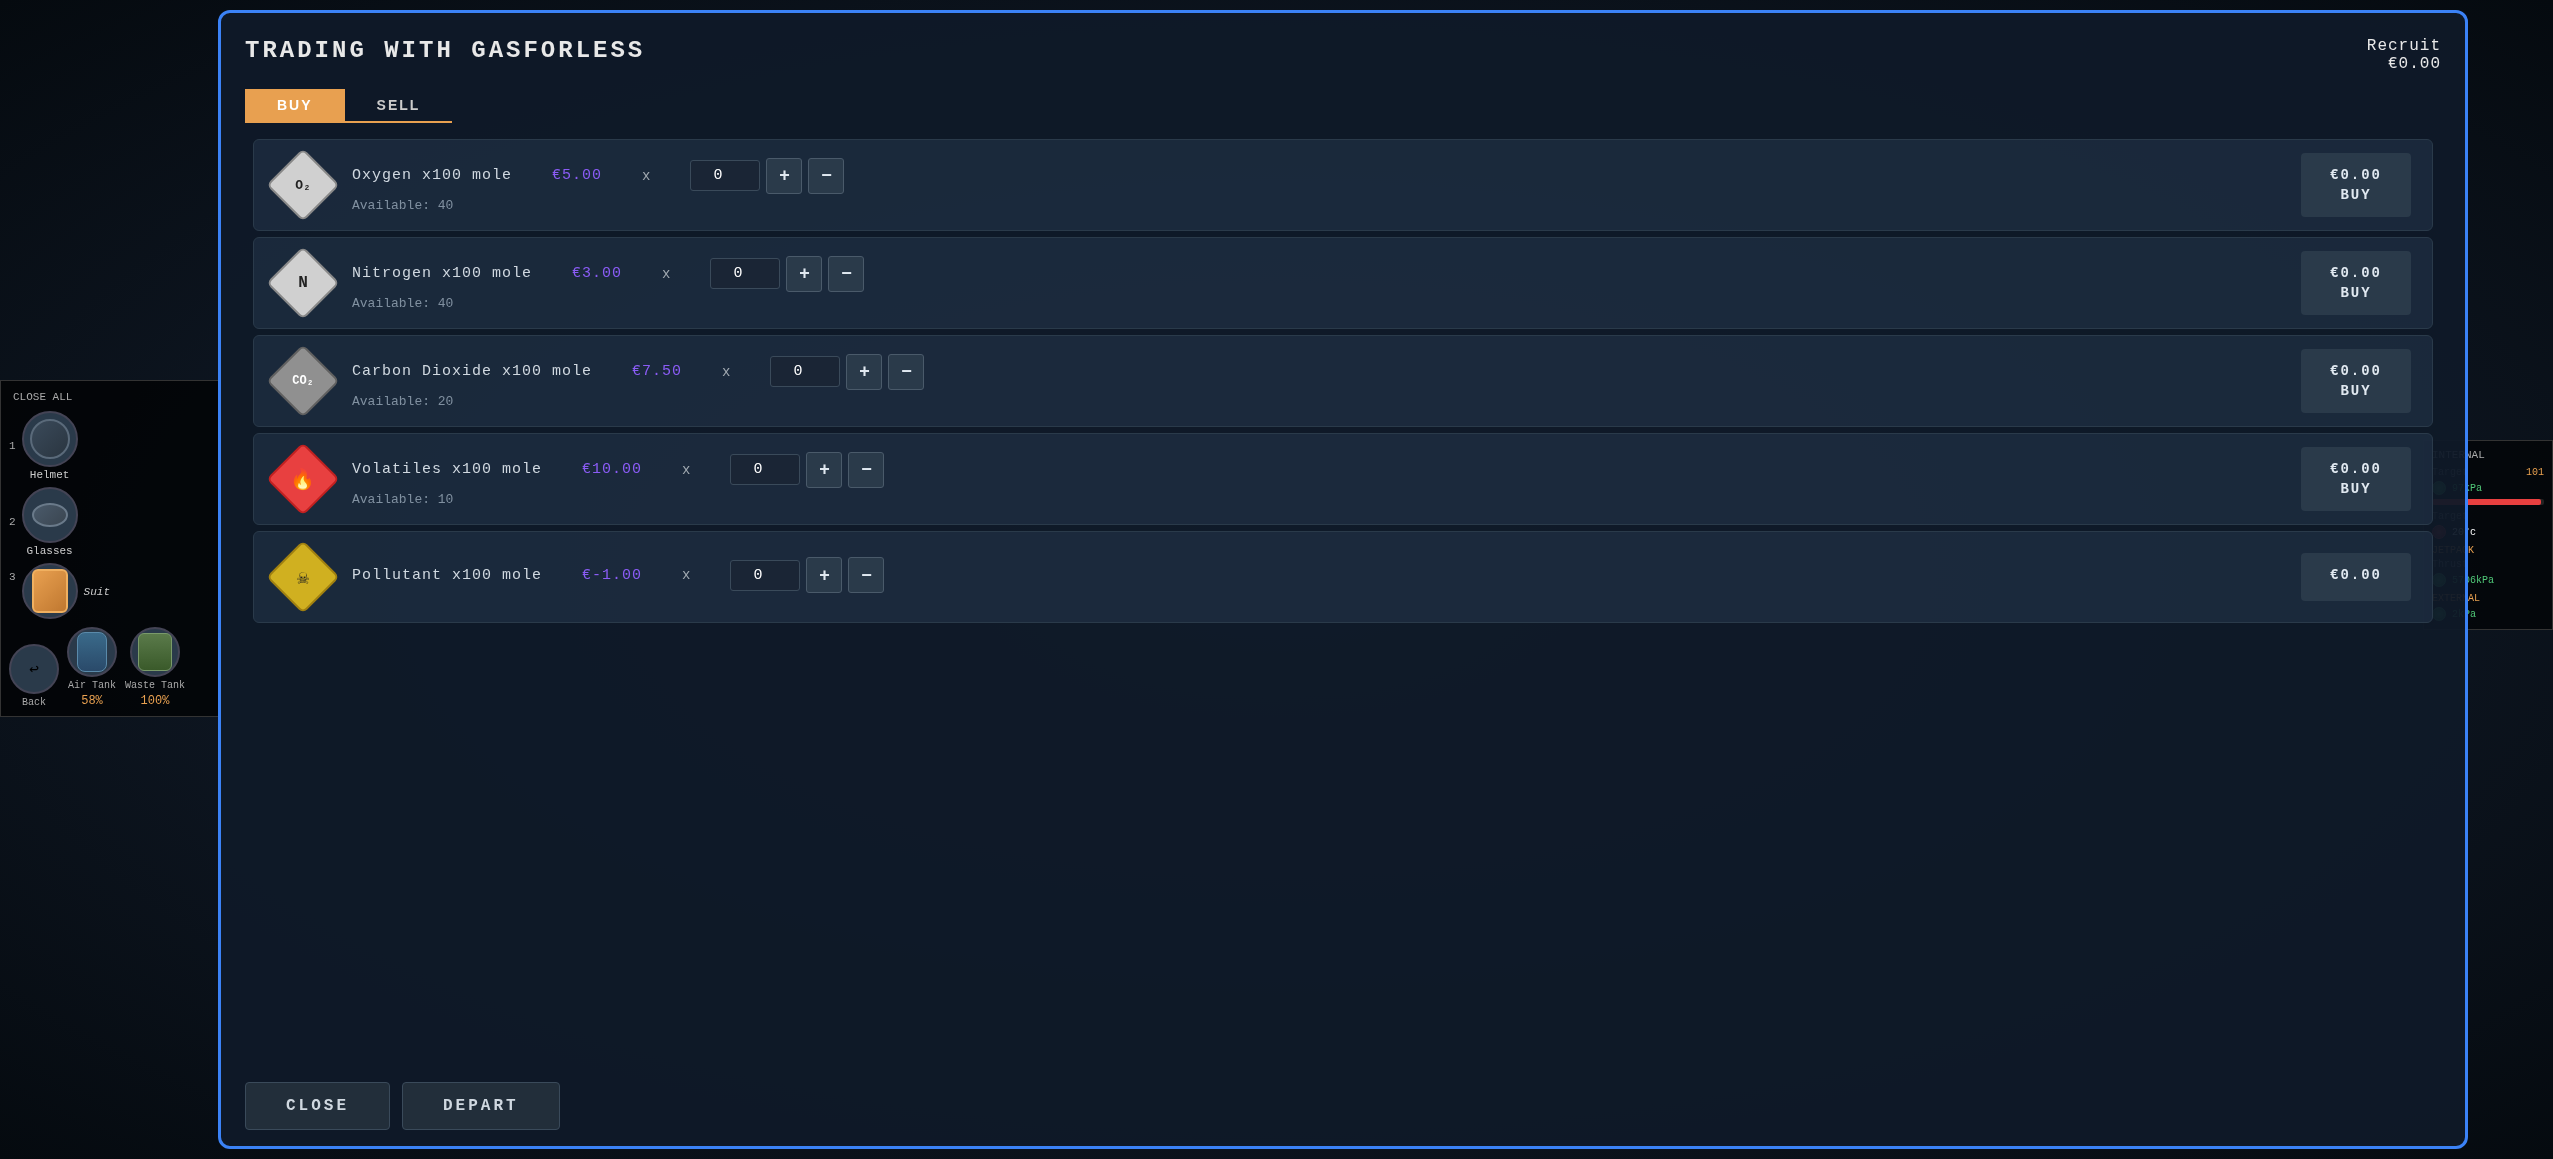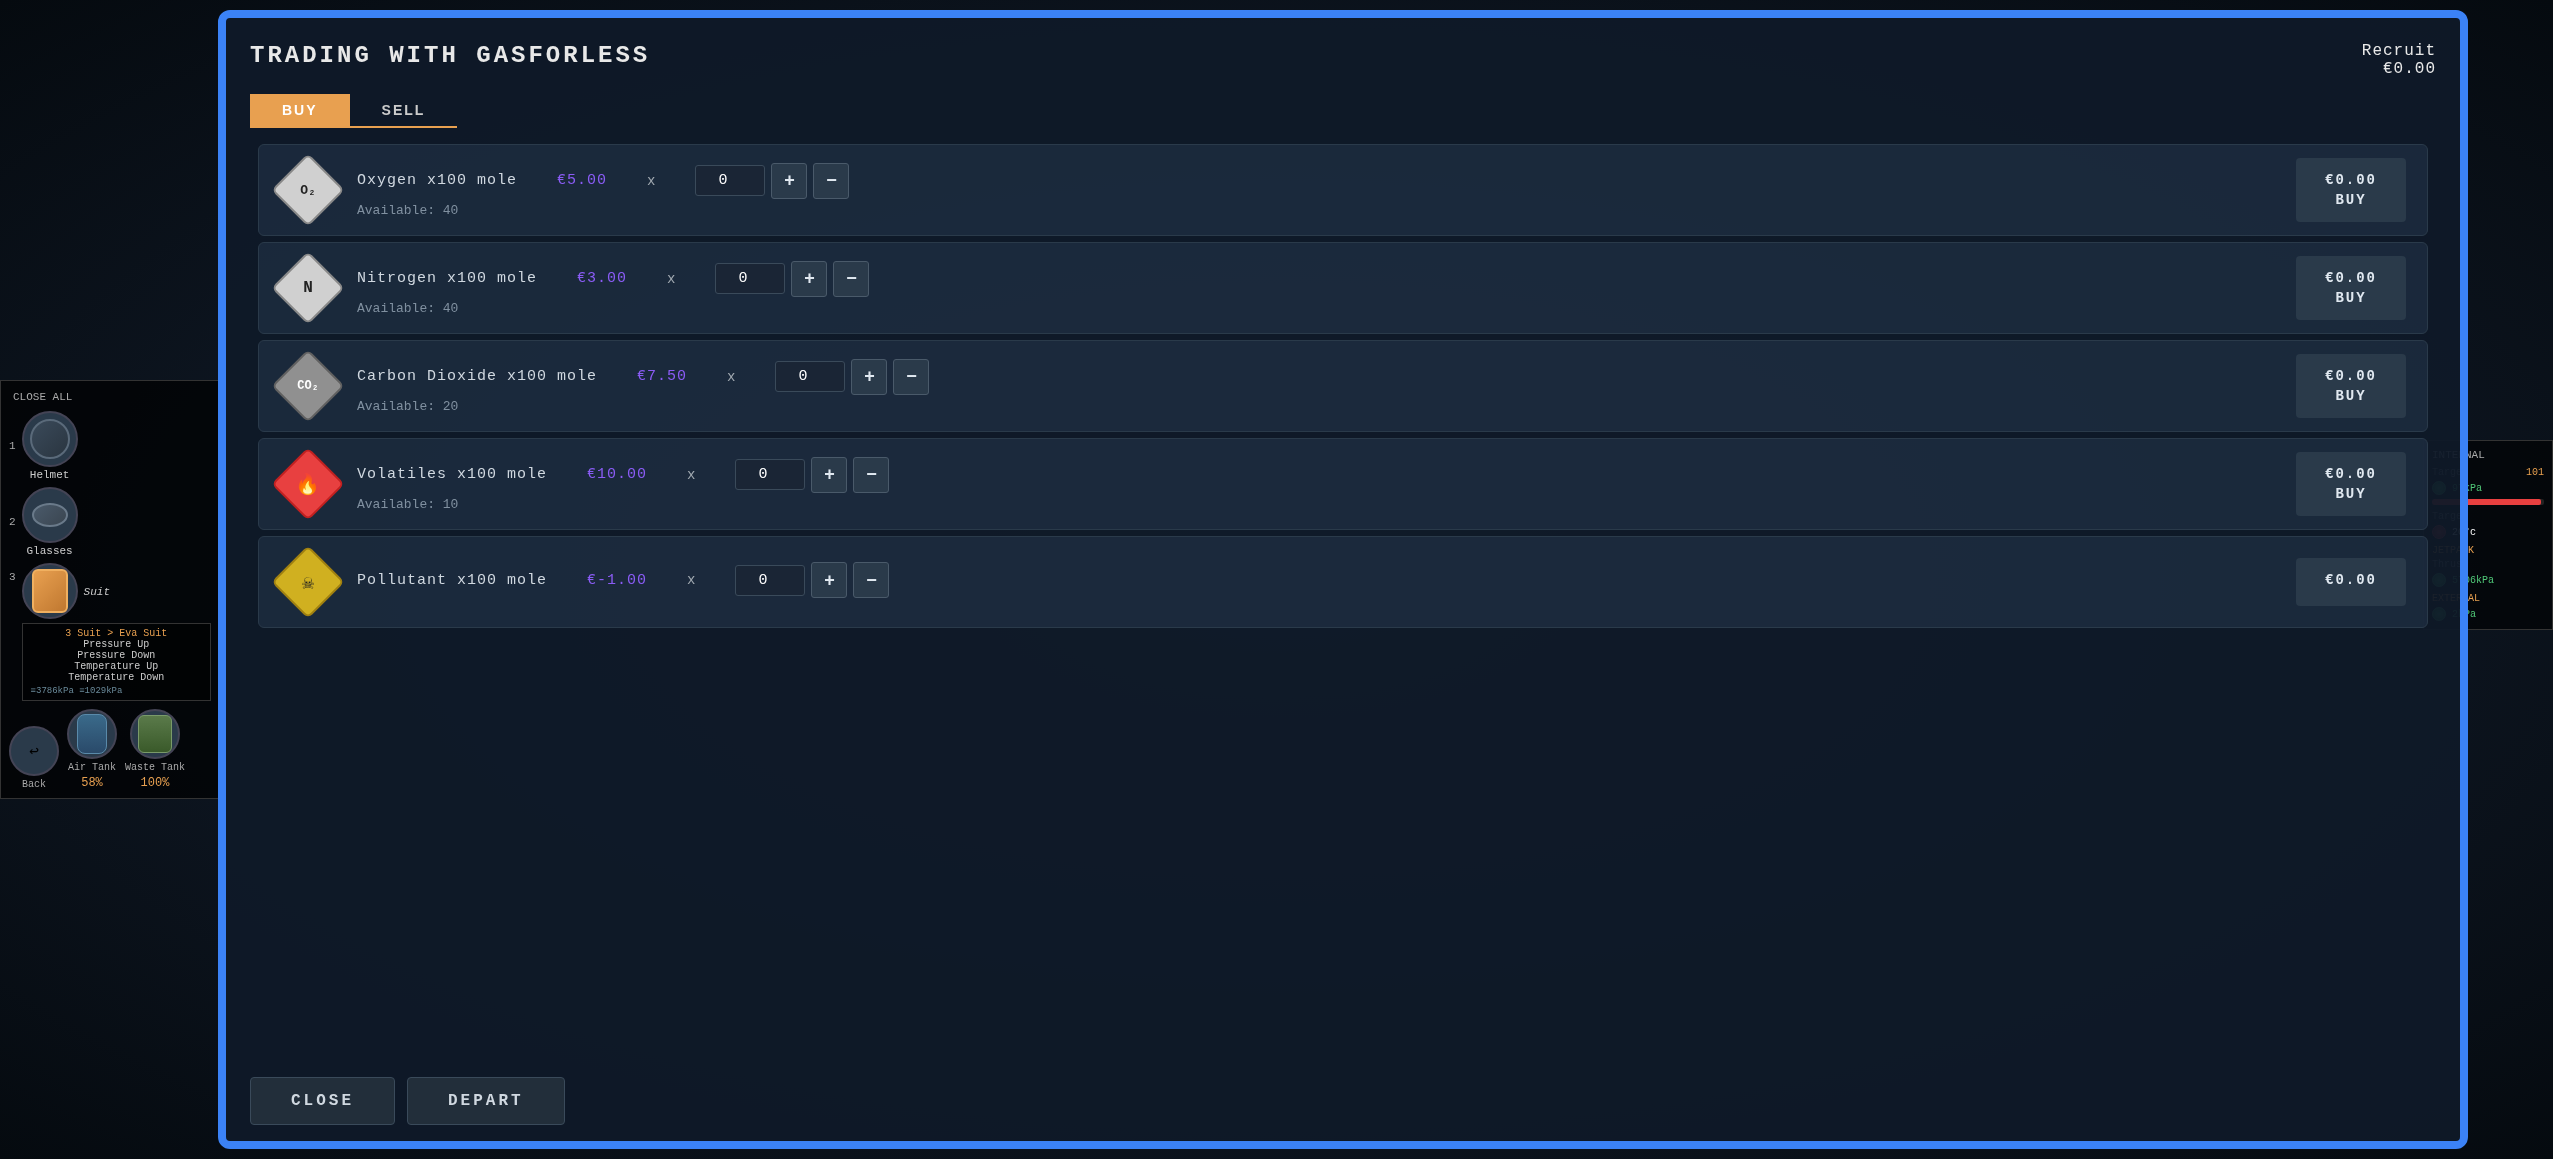--- a/index.html
+++ b/index.html
@@ -140,21 +140,21 @@
     }
 
     
     .trading-dialog {
       position: absolute;
       left: 218px;
       top: 10px;
       right: 85px;
       bottom: 10px;
       background: rgba(15, 25, 40, 0.95);
-      border: 8px solid #3b82f6;
+      border: 3px solid #3b82f6;
       border-radius: 12px;
       display: flex;
       flex-direction: column;
       padding: 24px 24px 16px 24px;
     }
 
     .dialog-header {
       display: flex;
       justify-content: space-between;
       align-items: flex-start;
@@ -448,28 +448,20 @@
 
   <div style="display:flex; align-items:flex-start; margin-bottom:6px; gap:6px;">
     <span style="color:#aaa;font-size:11px;margin-top:8px;">3</span>
     <div style="display:flex;flex-direction:column;align-items:flex-start;width:100%;">
       <div style="display:flex;align-items:center;gap:6px;font-style:italic;">
         <div class="item-icon">
           <div style="width:36px;height:44px;background:linear-gradient(135deg,#e8a050,#c07830);border-radius:6px;border:2px solid #f0b060;"></div>
         </div>
         <span class="item-label">Suit</span>
       </div>
-      <div class="suit-info">
-        <div class="suit-title">3 Suit &gt; Eva Suit</div>
-        <div class="suit-action">Pressure Up</div>
-        <div class="suit-action">Pressure Down</div>
-        <div class="suit-action">Temperature Up</div>
-        <div class="suit-action">Temperature Down</div>
-        <div style="color:#6a8a9a;font-size:9px;margin-top:3px;">≡3786kPa  ≡1029kPa</div>
-      </div>
     </div>
   </div>
 
   <div class="bottom-item-row" style="margin-top:8px;">
     <div class="bottom-item">
       <div class="bottom-item-icon">↩</div>
       <span class="bottom-item-label">Back</span>
     </div>
     <div class="bottom-item">
       <div class="bottom-item-icon">

